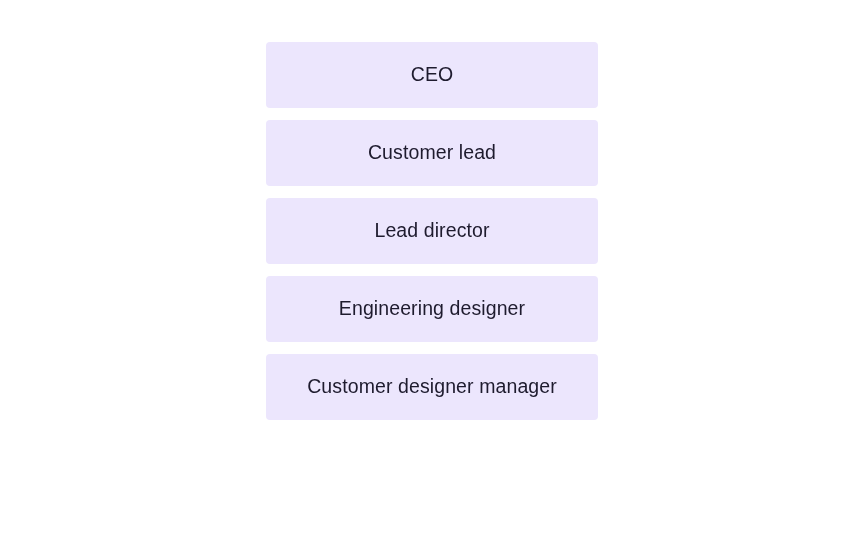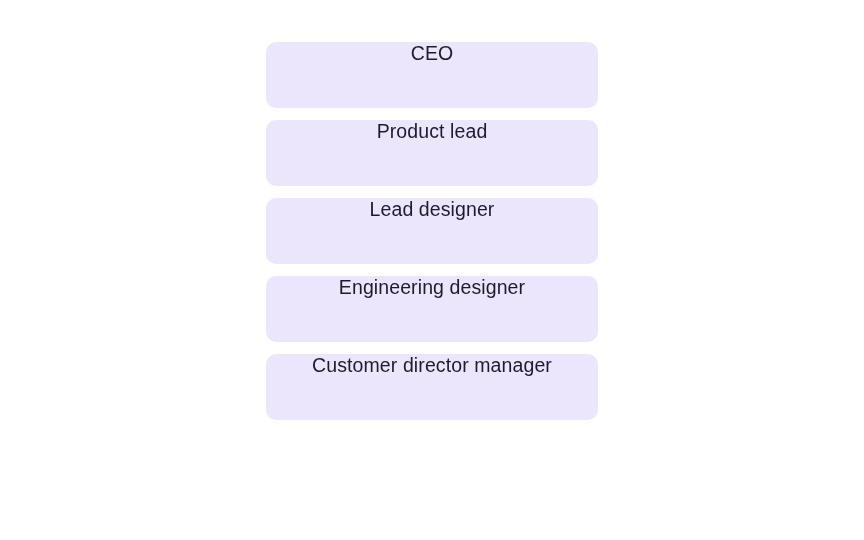--- a/index.html
+++ b/index.html
@@ -26,23 +26,23 @@
     width: 332px;
     display: flex;
     flex-direction: column;
     gap: 12px;
   }
   .role-card {
     box-sizing: border-box;
     width: 332px;
     height: 66px;
     background: #ece6fd;
-    border-radius: 10px;
+    border-radius: 4px;
     display: flex;
-    align-items: flex-start;
+    align-items: center;
     justify-content: center;
     padding: 0 14px;
   }
   .role-card-label {
     font-family: "Liberation Sans", sans-serif;
     font-size: 19.5px;
     font-weight: 400;
     line-height: 1.2;
     color: #1e1b2e;
     text-align: center;
@@ -54,30 +54,30 @@
 <body>
 
 <div id="stage">
   <div id="role-list">
 
     <div class="role-card">
       <span class="role-card-label">CEO</span>
     </div>
 
     <div class="role-card">
-      <span class="role-card-label">Product lead</span>
+      <span class="role-card-label">Customer lead</span>
     </div>
 
     <div class="role-card">
-      <span class="role-card-label">Lead designer</span>
+      <span class="role-card-label">Lead director</span>
     </div>
 
     <div class="role-card">
       <span class="role-card-label">Engineering designer</span>
     </div>
 
 
     <div class="role-card">
-      <span class="role-card-label">Customer director manager</span>
+      <span class="role-card-label">Customer designer manager</span>
     </div>
 
   </div>
 </div>
 
 </body></html>

